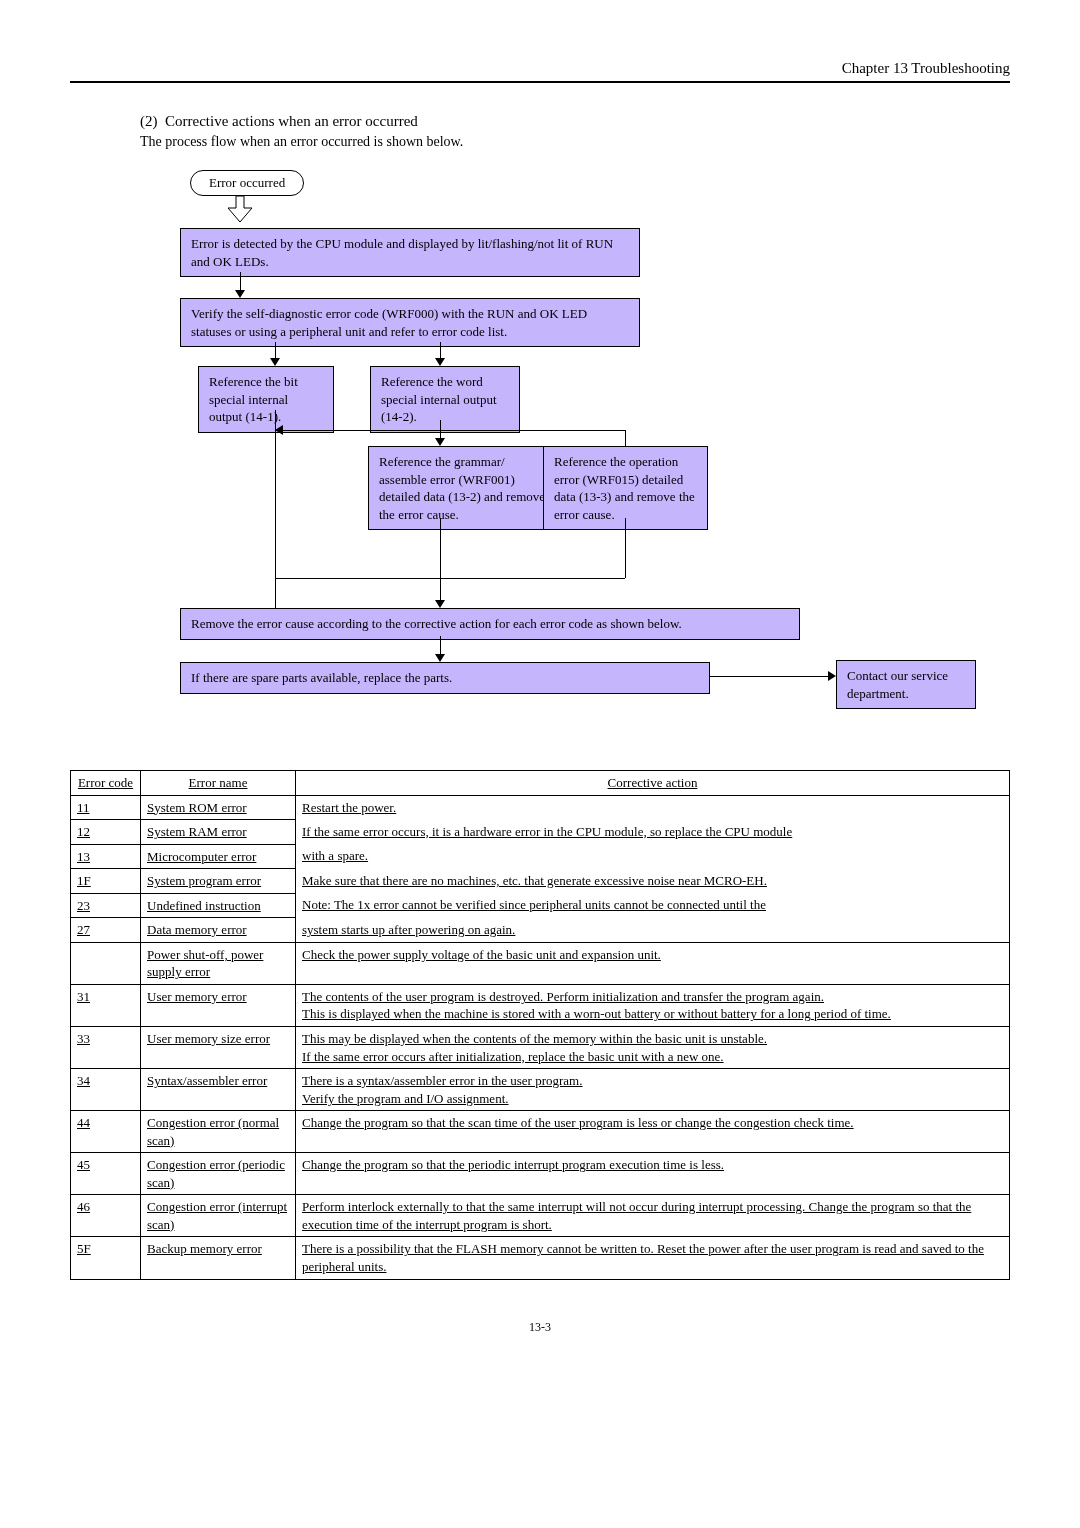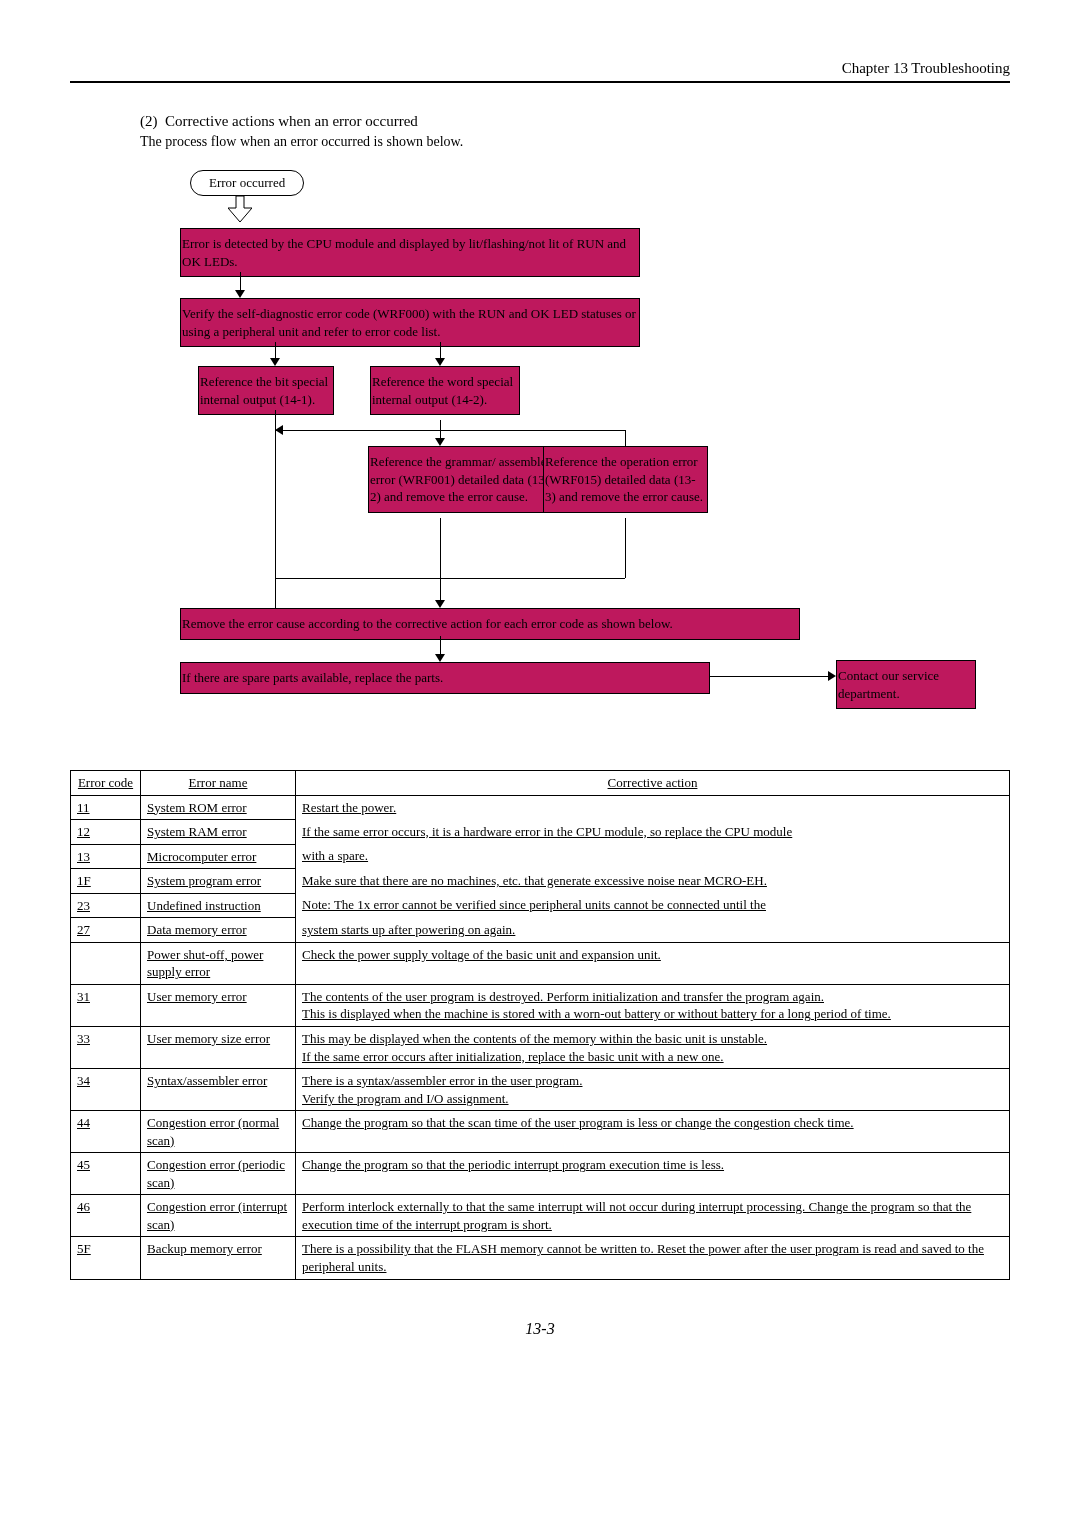--- a/index.html
+++ b/index.html
@@ -30,22 +30,22 @@
     }
     .flowchart {
       margin-left: 110px;
       position: relative;
       width: 800px;
       height: 570px;
     }
     .fc-box {
       position: absolute;
       border: 1px solid #000;
-      background: #be185d;
-      padding: 6px 1px;
+      background: #c4b5fd;
+      padding: 6px 10px;
       font-size: 13px;
       line-height: 1.35;
     }
     .fc-start {
       position: absolute;
       border: 1px solid #000;
       border-radius: 50px;
       padding: 4px 18px;
       font-size: 13px;
       background: #fff;
@@ -110,22 +110,21 @@
       width: 70px;
     }
     table.error-table td.name {
       width: 155px;
     }
     .no-top { border-top: none !important; }
     .no-bottom { border-bottom: none !important; }
     .footer {
       text-align: center;
       margin-top: 40px;
-      font-size: 16px;
-      font-style: italic;
+      font-size: 12px;
     }
   </style>
 </head>
 <body>
 
 <div class="header">Chapter 13  Troubleshooting</div>
 
 <div class="section-title">
   <span>(2)</span>&nbsp;&nbsp;<span>Corrective actions when an error occurred</span>
 </div>

